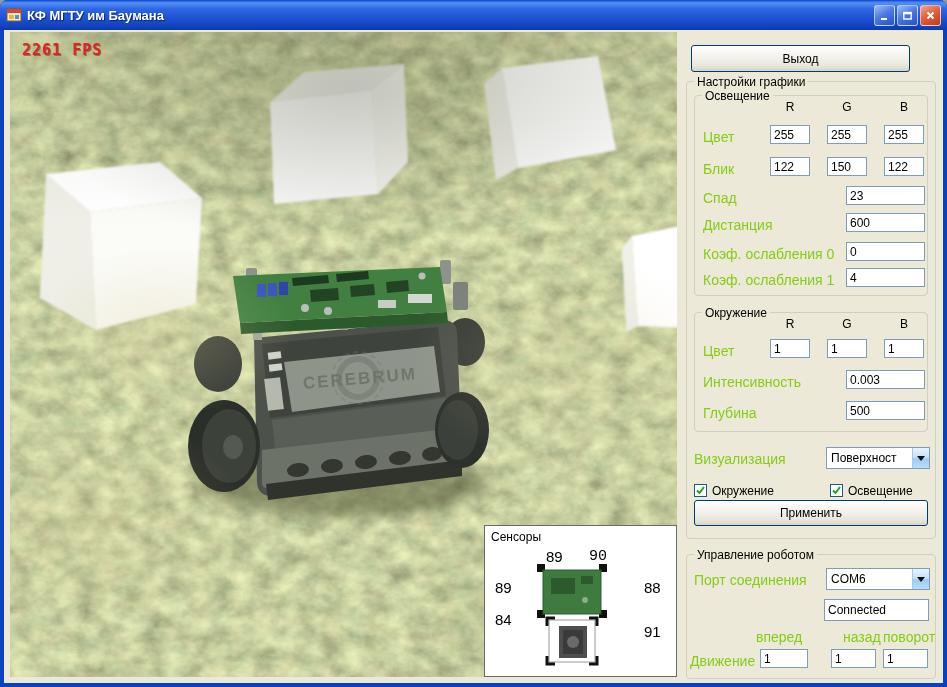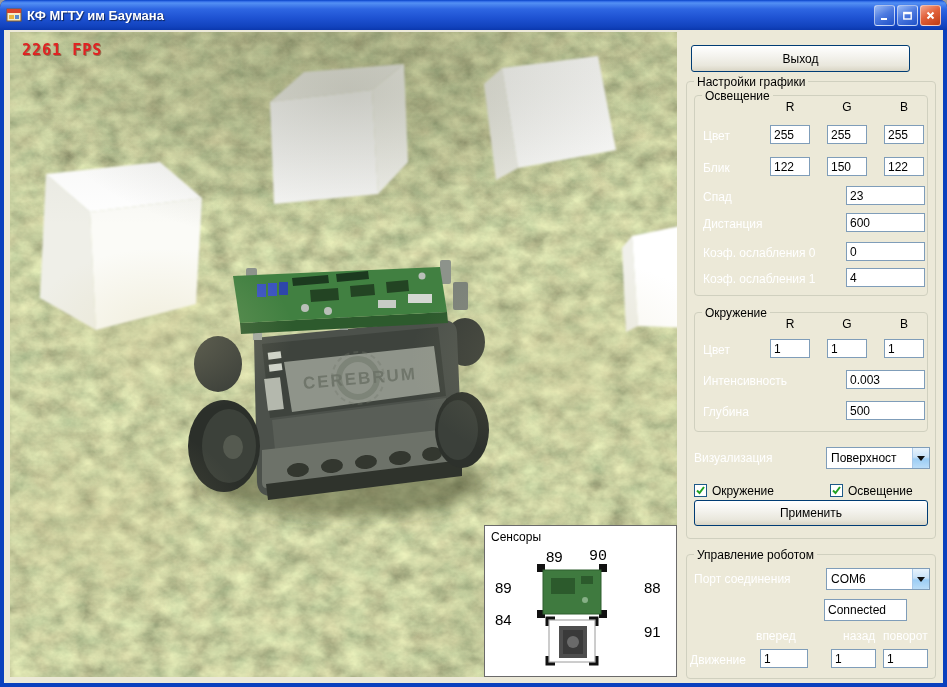--- a/index.html
+++ b/index.html
@@ -21,21 +21,21 @@
       radial-gradient(ellipse 190px 120px at 150px 300px, rgba(218,208,160,.30), rgba(218,208,160,0) 70%),
       radial-gradient(ellipse 210px 150px at 90px 490px, rgba(212,200,150,.25), rgba(212,200,150,0) 70%),
       radial-gradient(ellipse 230px 150px at 560px 330px, rgba(208,198,150,.22), rgba(208,198,150,0) 70%),
       radial-gradient(ellipse 420px 210px at 340px 60px, rgba(55,58,32,.22), rgba(55,58,32,0) 75%),
       radial-gradient(ellipse 320px 190px at 630px 610px, rgba(66,72,38,.18), rgba(66,72,38,0) 75%),
       linear-gradient(180deg, rgba(60,62,36,.10) 0%, rgba(0,0,0,0) 30%);}
   .fps{position:absolute;left:12px;top:9px;color:#E02222;font:bold 15px "DejaVu Sans Mono",monospace;letter-spacing:1px;text-shadow:1px 1px 0 rgba(90,20,0,.45);}
   .sensors{position:absolute;left:474px;top:493px;width:193px;height:152px;background:#fff;border:1px solid #6a6a6a;}
   .sensors-title{position:absolute;left:6px;top:4px;font-size:12px;color:#000;}
   .sv{position:absolute;font-size:15px;color:#000;}
-  .lbl{position:absolute;font-size:12px;color:#ffffff;white-space:nowrap;}
+  .lbl{position:absolute;font-size:14px;color:#84cc16;white-space:nowrap;}
   .hdr{position:absolute;font-size:12px;color:#000;text-align:center;}
   .tb{position:absolute;border:1px solid #7F9DB9;background:#fff;font:12px "Liberation Sans",sans-serif;color:#000;padding:1px 3px;height:19px;}
   .gb{position:absolute;border:1px solid #D0D0BF;border-radius:4px;}
   .gbcap{position:absolute;font-size:12px;color:#000;background:#ECE9D8;padding:0 3px;white-space:nowrap;}
   .xpbtn{position:absolute;border:1px solid #003C74;border-radius:3px;cursor:default;
     background:linear-gradient(180deg,#FFFFFF 0%,#F4F3EE 40%,#E9E7DC 78%,#D9D5C5 100%);
     font-size:12px;color:#000;display:flex;align-items:center;justify-content:center;}
   .combo{position:absolute;border:1px solid #7F9DB9;background:#fff;display:flex;align-items:stretch;height:22px;}
   .combo-text{flex:1;font-size:12px;color:#000;padding:3px 0 0 4px;white-space:nowrap;overflow:hidden;}
   .combo-btn{width:17px;border-left:1px solid #A8C8E8;border-radius:0 1px 1px 0;
@@ -286,21 +286,21 @@
   <span class="gbcap" style="left:694px;top:548px;">Управление роботом</span>
 
   <span class="lbl" style="left:694px;top:572px;">Порт соединения</span>
   <div class="combo" style="left:826px;top:568px;width:104px;">
     <span class="combo-text">COM6</span>
     <span class="combo-btn">
         <span class="combo-arrow"></span>
       </span>
   </div>
 
-  <input class="tb" style="left: 824px; top: 599px; width: 83px; height: 22px;" value="Connected">
+  <input class="tb" style="left: 824px; top: 599px; width: 105px; height: 22px;" value="Connected">
 
   <span class="lbl" style="left:756px;top:629px;">вперед</span>
   <span class="lbl" style="left:843px;top:629px;">назад</span>
   <span class="lbl" style="left:883px;top:629px;">поворот</span>
 
   <span class="lbl" style="left:690px;top:653px;">Движение</span>
   <input class="tb" style="left: 760px; top: 649px; width: 48px;" value="1">
   <input class="tb" style="left: 831px; top: 649px; width: 45px;" value="1">
   <input class="tb" style="left: 883px; top: 649px; width: 45px;" value="1">
 

